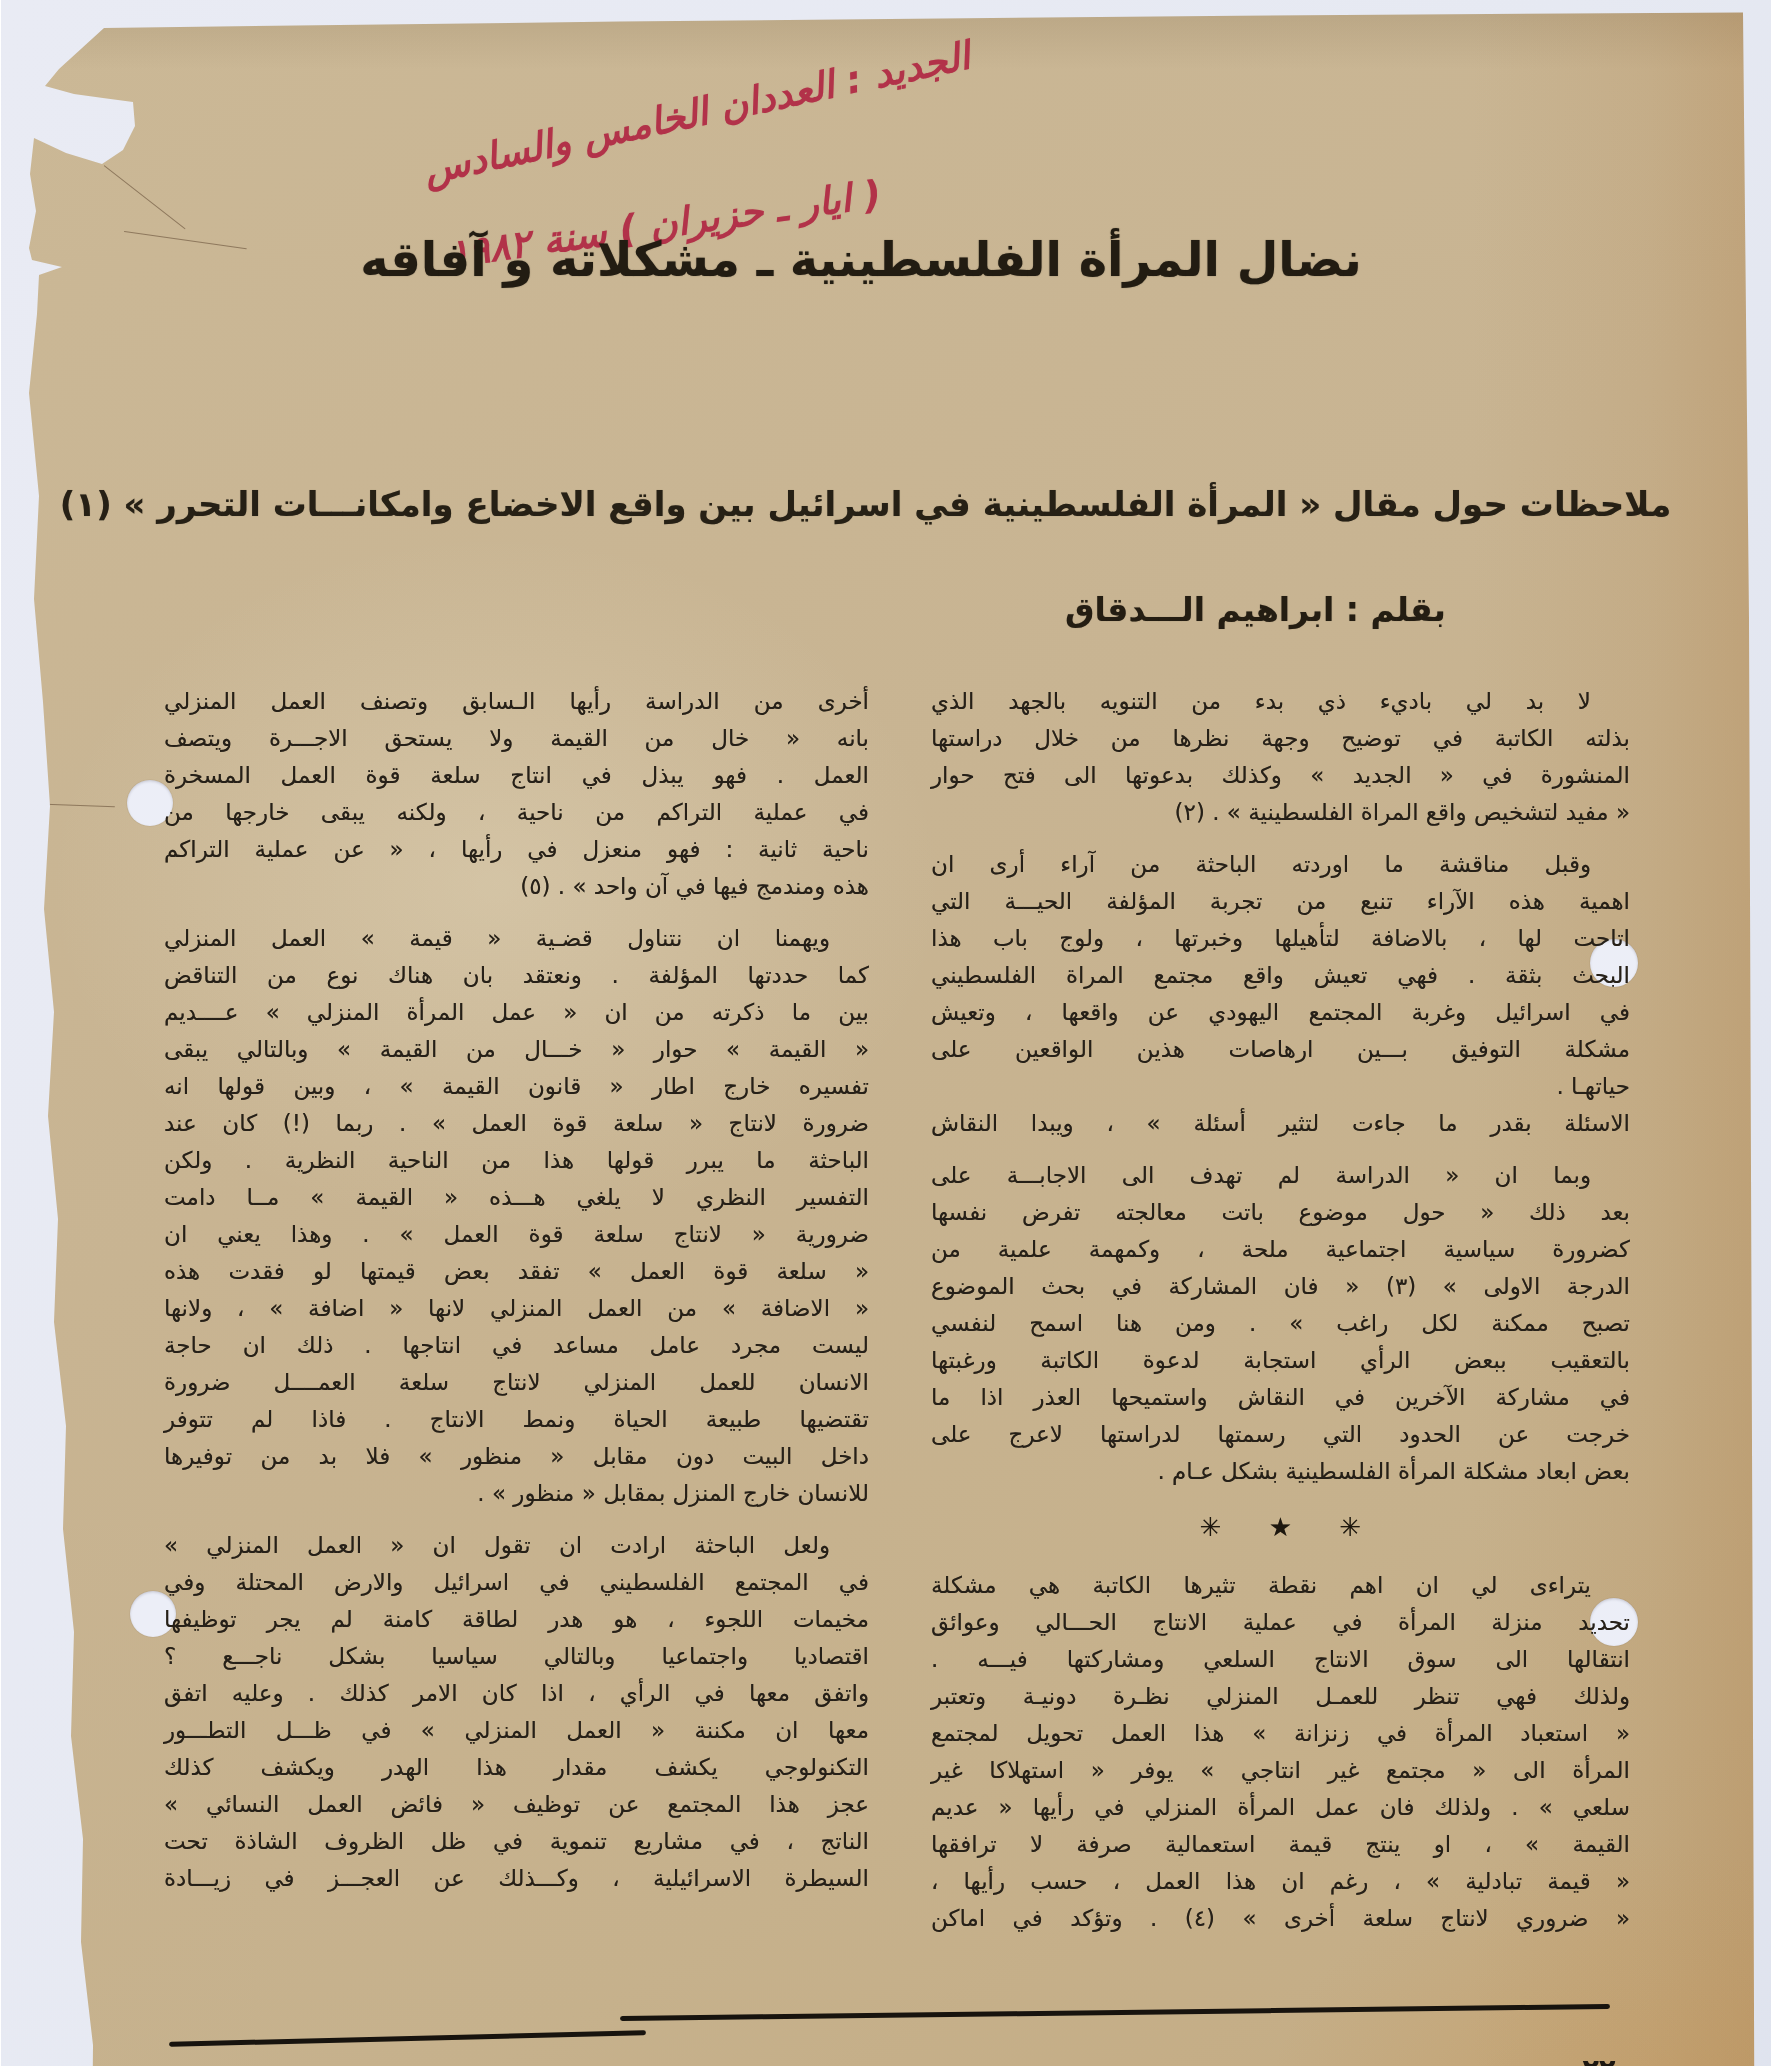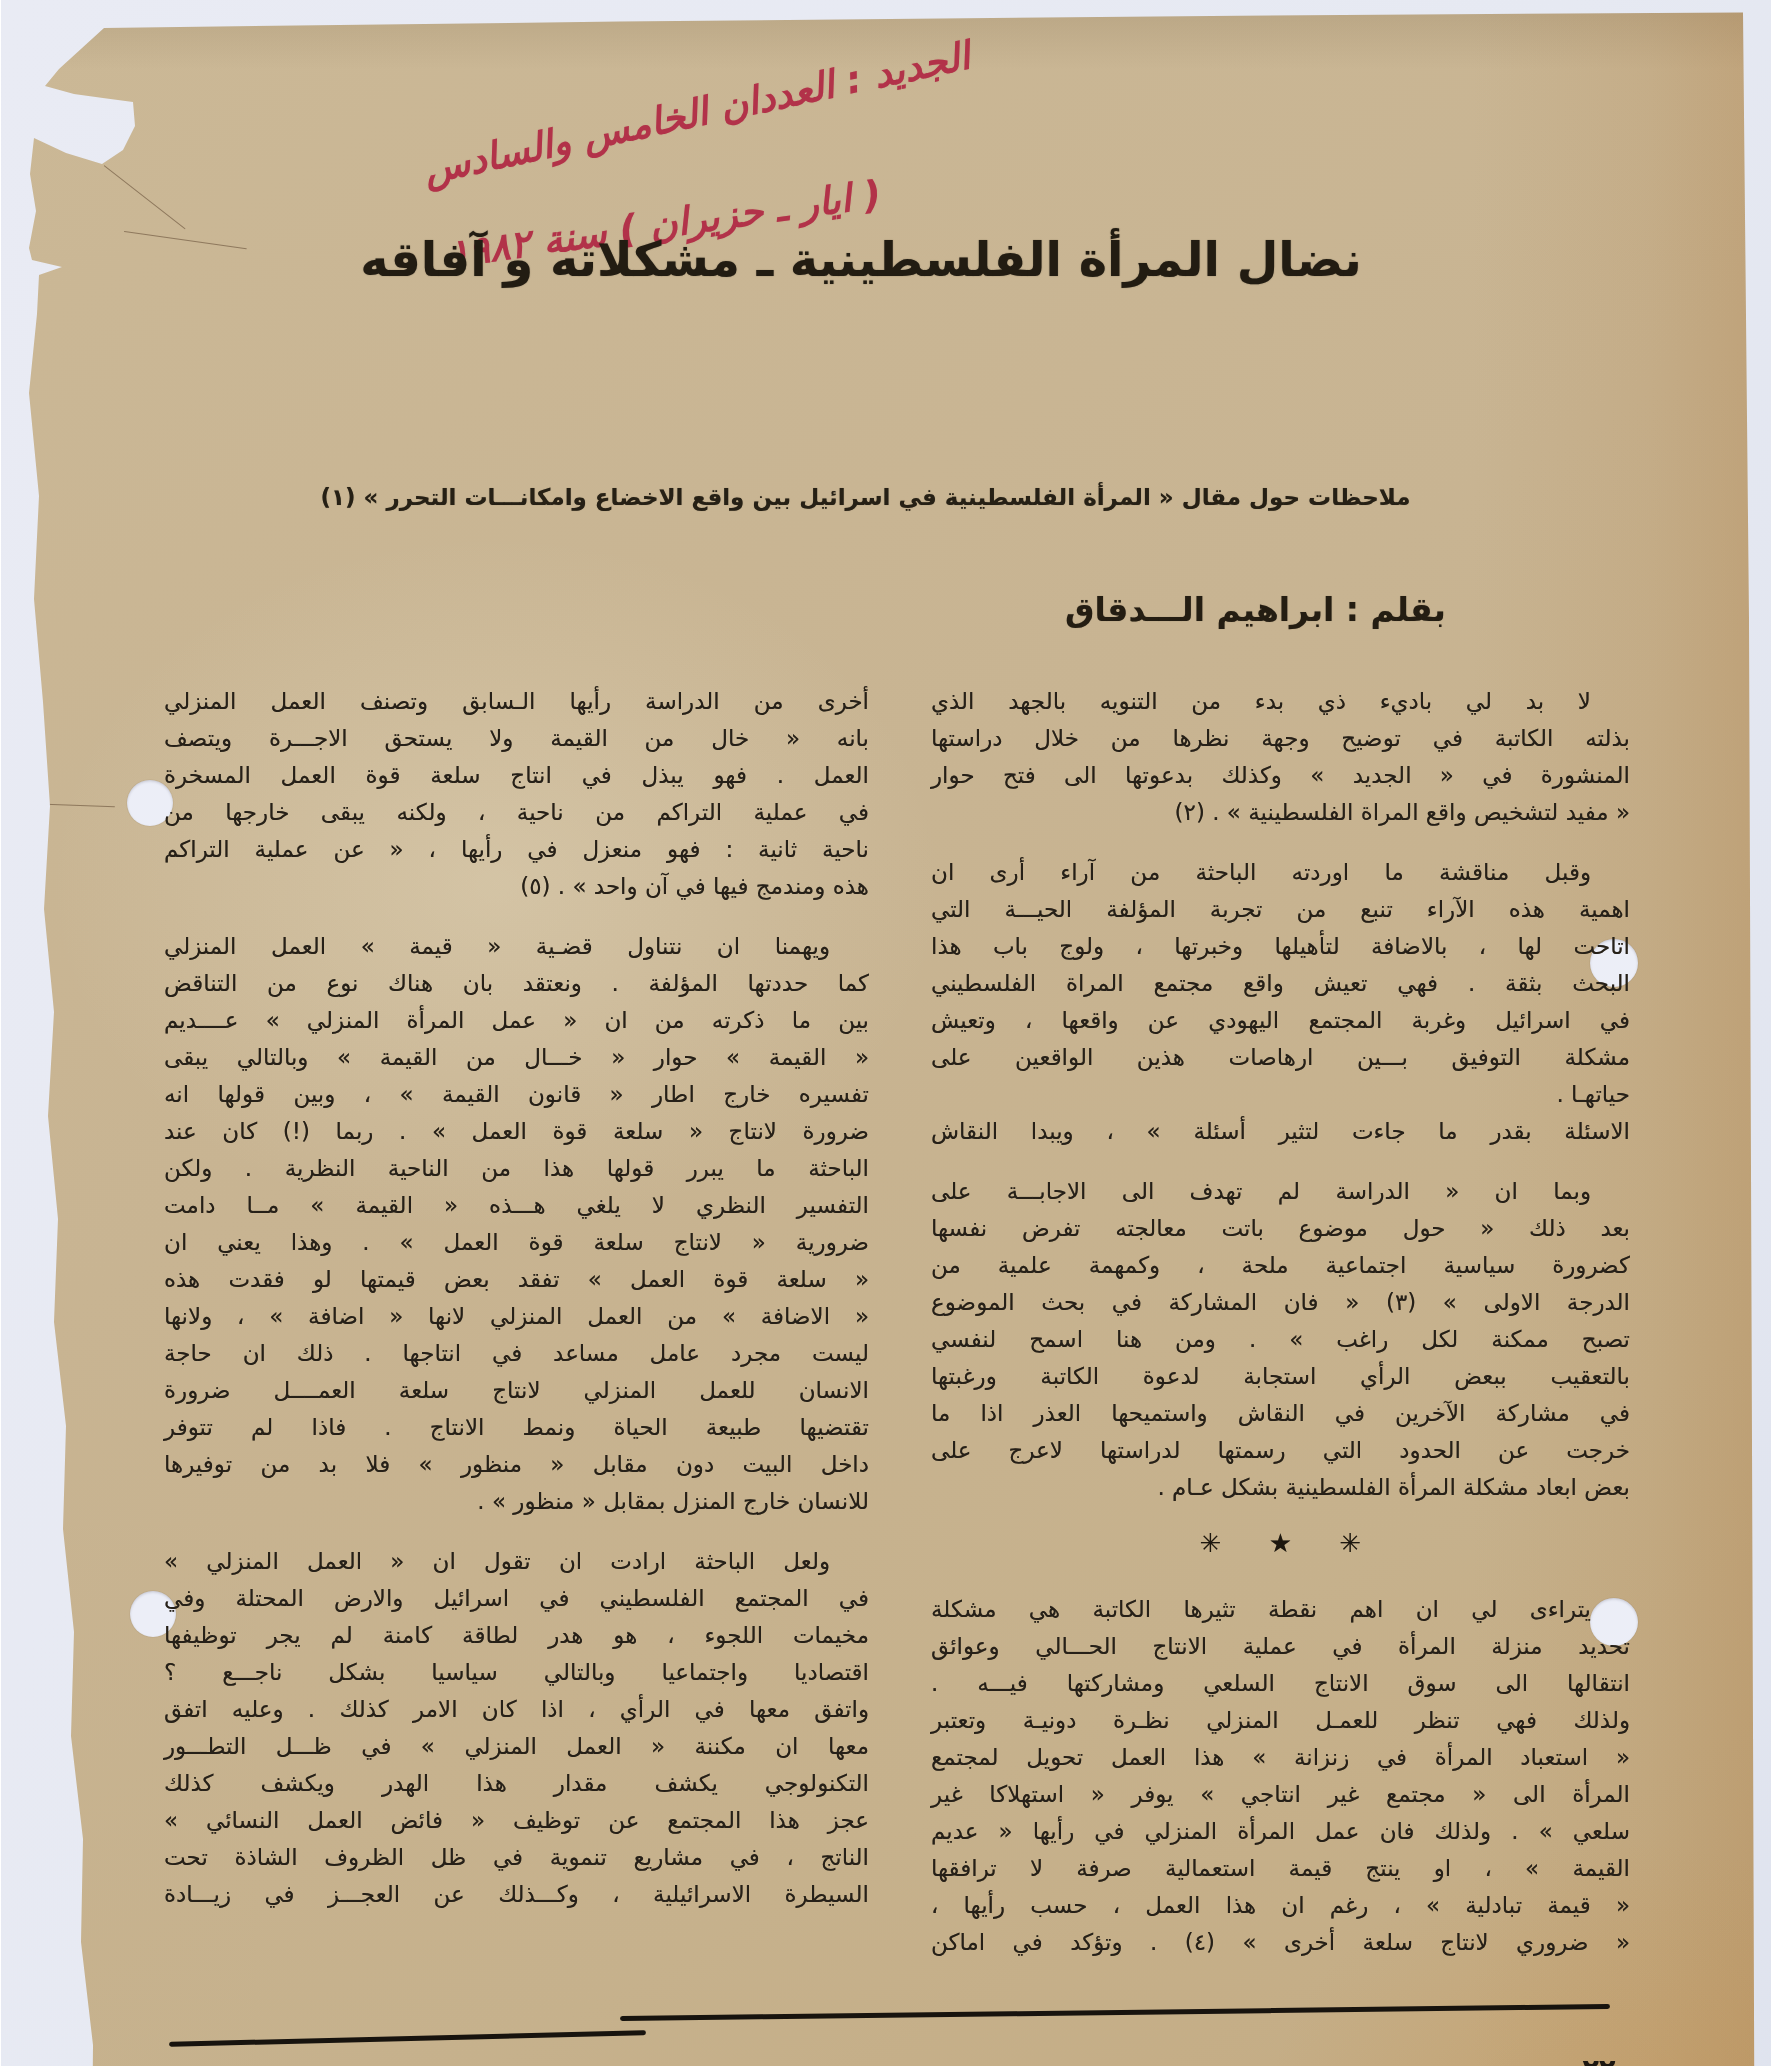--- a/index.html
+++ b/index.html
@@ -48,36 +48,36 @@
          font-size:38px;white-space:nowrap;letter-spacing:0.8px;
          text-shadow:0 0 0.8px rgba(178,50,73,0.35);}
   .annot.l1{left:438px;top:89px;width:537px;text-align:center;transform:rotate(-12deg);}
   .annot.l2{left:417px;top:202px;width:496px;text-align:center;transform:rotate(-8deg);}
 
   
   .title{position:absolute;left:0;right:50px;top:231px;text-align:center;
          font-size:48px;font-weight:bold;color:#221c12;letter-spacing:0.4px;
          text-shadow:0 0 1.2px rgba(25,20,10,0.45);}
   .subtitle{position:absolute;left:50px;right:91px;top:484px;text-align:center;
-            font-size:23px;font-weight:bold;color:#262015;
+            font-size:34px;font-weight:bold;color:#262015;
             text-shadow:0 0 0.8px rgba(25,20,10,0.4);}
   .byline{position:absolute;left:785px;top:590px;width:661px;text-align:right;
           font-size:33px;font-weight:bold;color:#241d12;direction:rtl;
           text-shadow:0 0 0.8px rgba(25,20,10,0.4);}
 
   
   .col{position:absolute;top:683px;direction:rtl;color:#262018;
        font-size:23px;text-shadow:0 0 0.4px rgba(30,24,14,0.45);}
   .col-right{left:931px;width:699px;}
   .col-left{left:164px;width:705px;}
   .line{height:37px;line-height:37px;text-align:justify;text-align-last:justify;
         text-justify:inter-word;white-space:nowrap;}
   .line.last{text-align-last:right;}
   .line.first{padding-right:39px;}
-  .line.gap{margin-top:23px;}
+  .line.gap{margin-top:15px;}
   .line.stars{text-align:center;text-align-last:center;font-size:26px;
               word-spacing:39px;height:50px;line-height:50px;margin-top:12.4px;
               padding-right:0;color:#1d170e;}
 
   
   .rule{position:absolute;background:#17130e;height:5.4px;border-radius:2.9px;}
   .rule.r-right{left:620px;top:2010px;width:990px;transform:rotate(-0.7deg);}
   .rule.r-left{left:169px;top:2036px;width:477px;transform:rotate(-1.4deg);}
   .pageno{position:absolute;left:1566px;top:2053px;width:66px;text-align:center;
           font-size:27px;font-weight:bold;color:#1d1710;}

